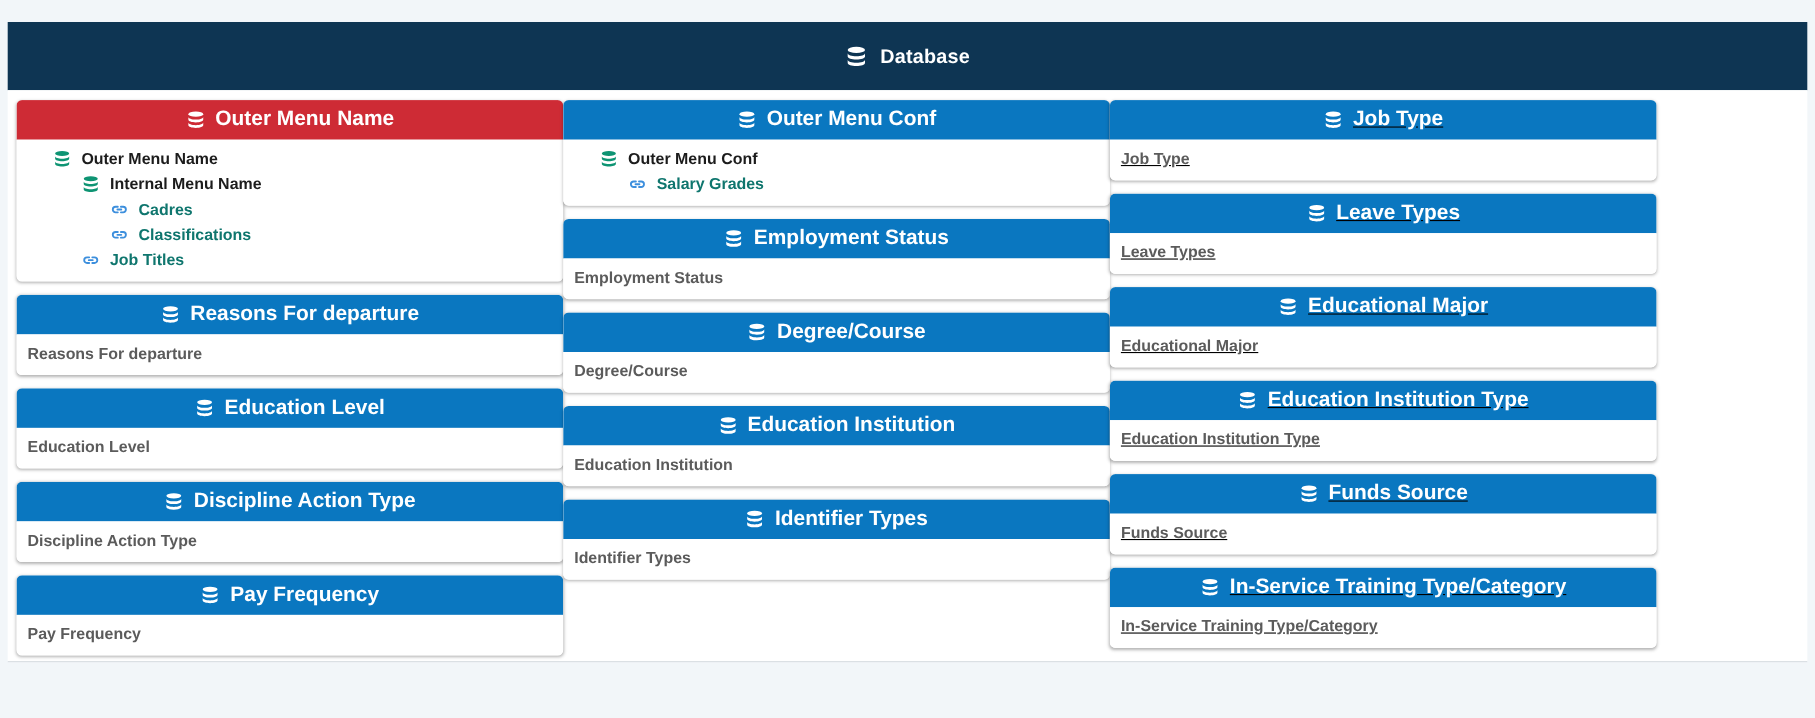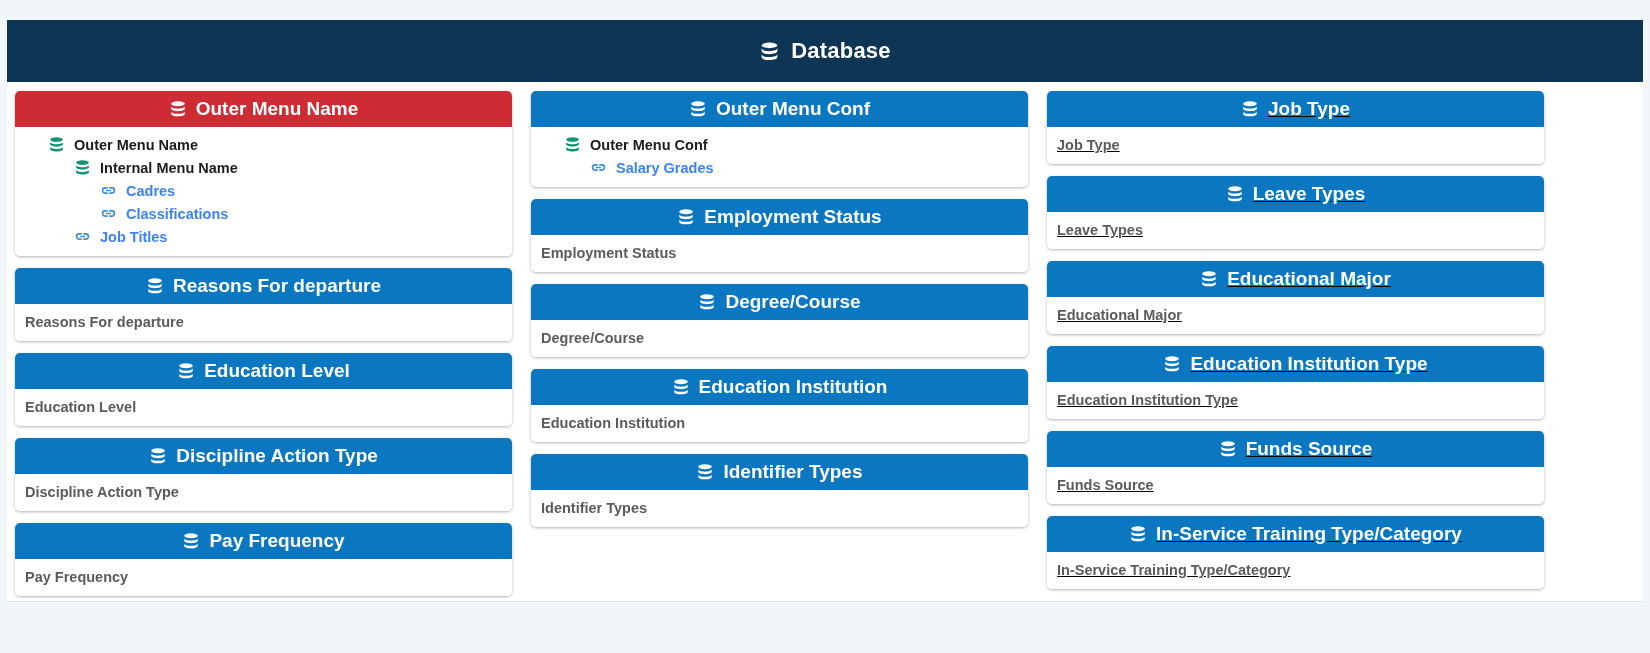--- a/index.html
+++ b/index.html
@@ -24,37 +24,36 @@
 
   
   .app-header {
     height: 62px;
     background: #0e3busy;
     background: #0e3553;
     color: #ffffff;
     display: flex;
     align-items: center;
     justify-content: center;
-    font-size: 22px;
+    font-size: 18px;
     font-weight: bold;
     letter-spacing: .2px;
   }
   .app-header .db-ico { margin-right: 11px; display: inline-flex; }
 
   
   .board {
     background: #ffffff;
     border-bottom: 1px solid #d8dde2;
     padding: 9px 8px 10px 8px;
     height: 520px;
   }
   .columns {
     display: flex;
     align-items: flex-start;
-    gap: 19px;
   }
   .col {
     display: flex;
     flex-direction: column;
     gap: 12px;
   }
   .col-left   { width: 497px; }
   .col-mid    { width: 497px; }
   .col-right  { width: 497px; text-decoration: underline; }
 
@@ -105,21 +104,21 @@
     justify-content: center;
     width: 22px;
     margin-right: 7px;
     flex: 0 0 auto;
   }
   .tree-row .tr-text {
     font-size: 14.5px;
     font-weight: bold;
     color: #1c1c1c;
   }
-  .tree-row.is-link .tr-text { color: #3b82f6; }
+  .tree-row.is-link .tr-text { color: #0f766e; }
   .lvl-0 { padding-left: 22px; }
   .lvl-1 { padding-left: 48px; }
   .lvl-2 { padding-left: 74px; text-align: right; }
 
   svg { display: block; }
 </style>
 </head>
 <body>
 
 <div class="page">

